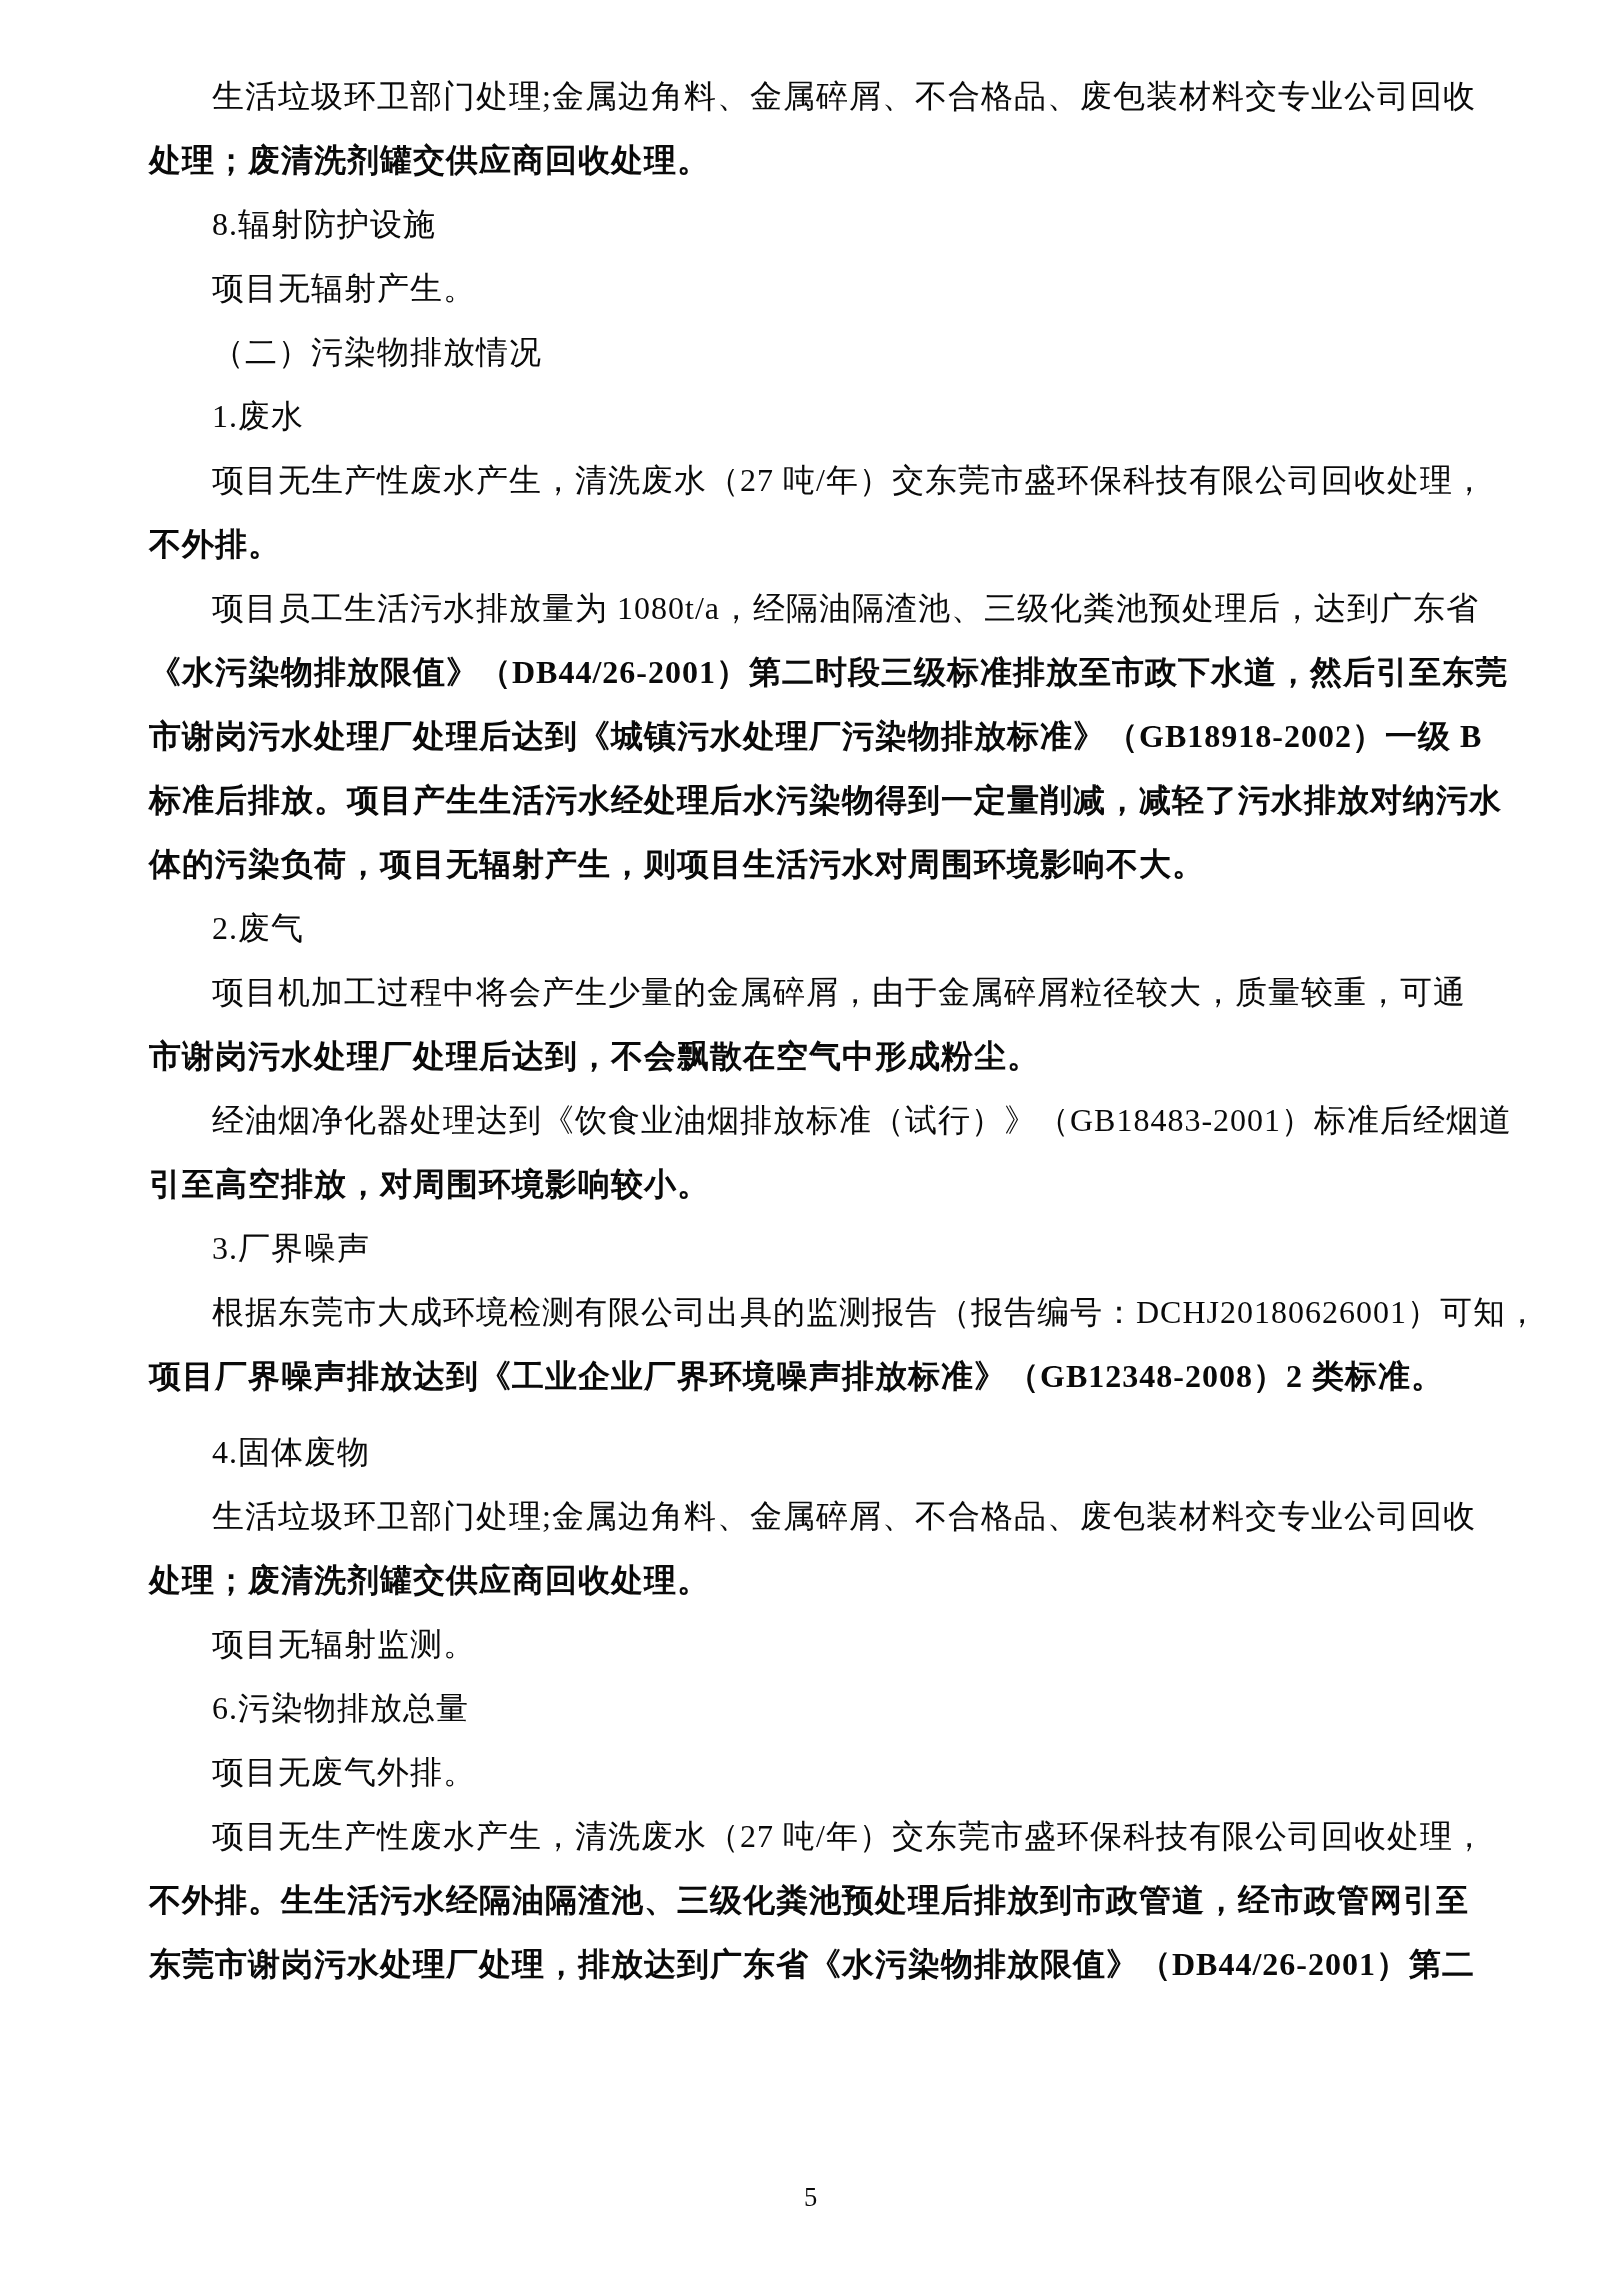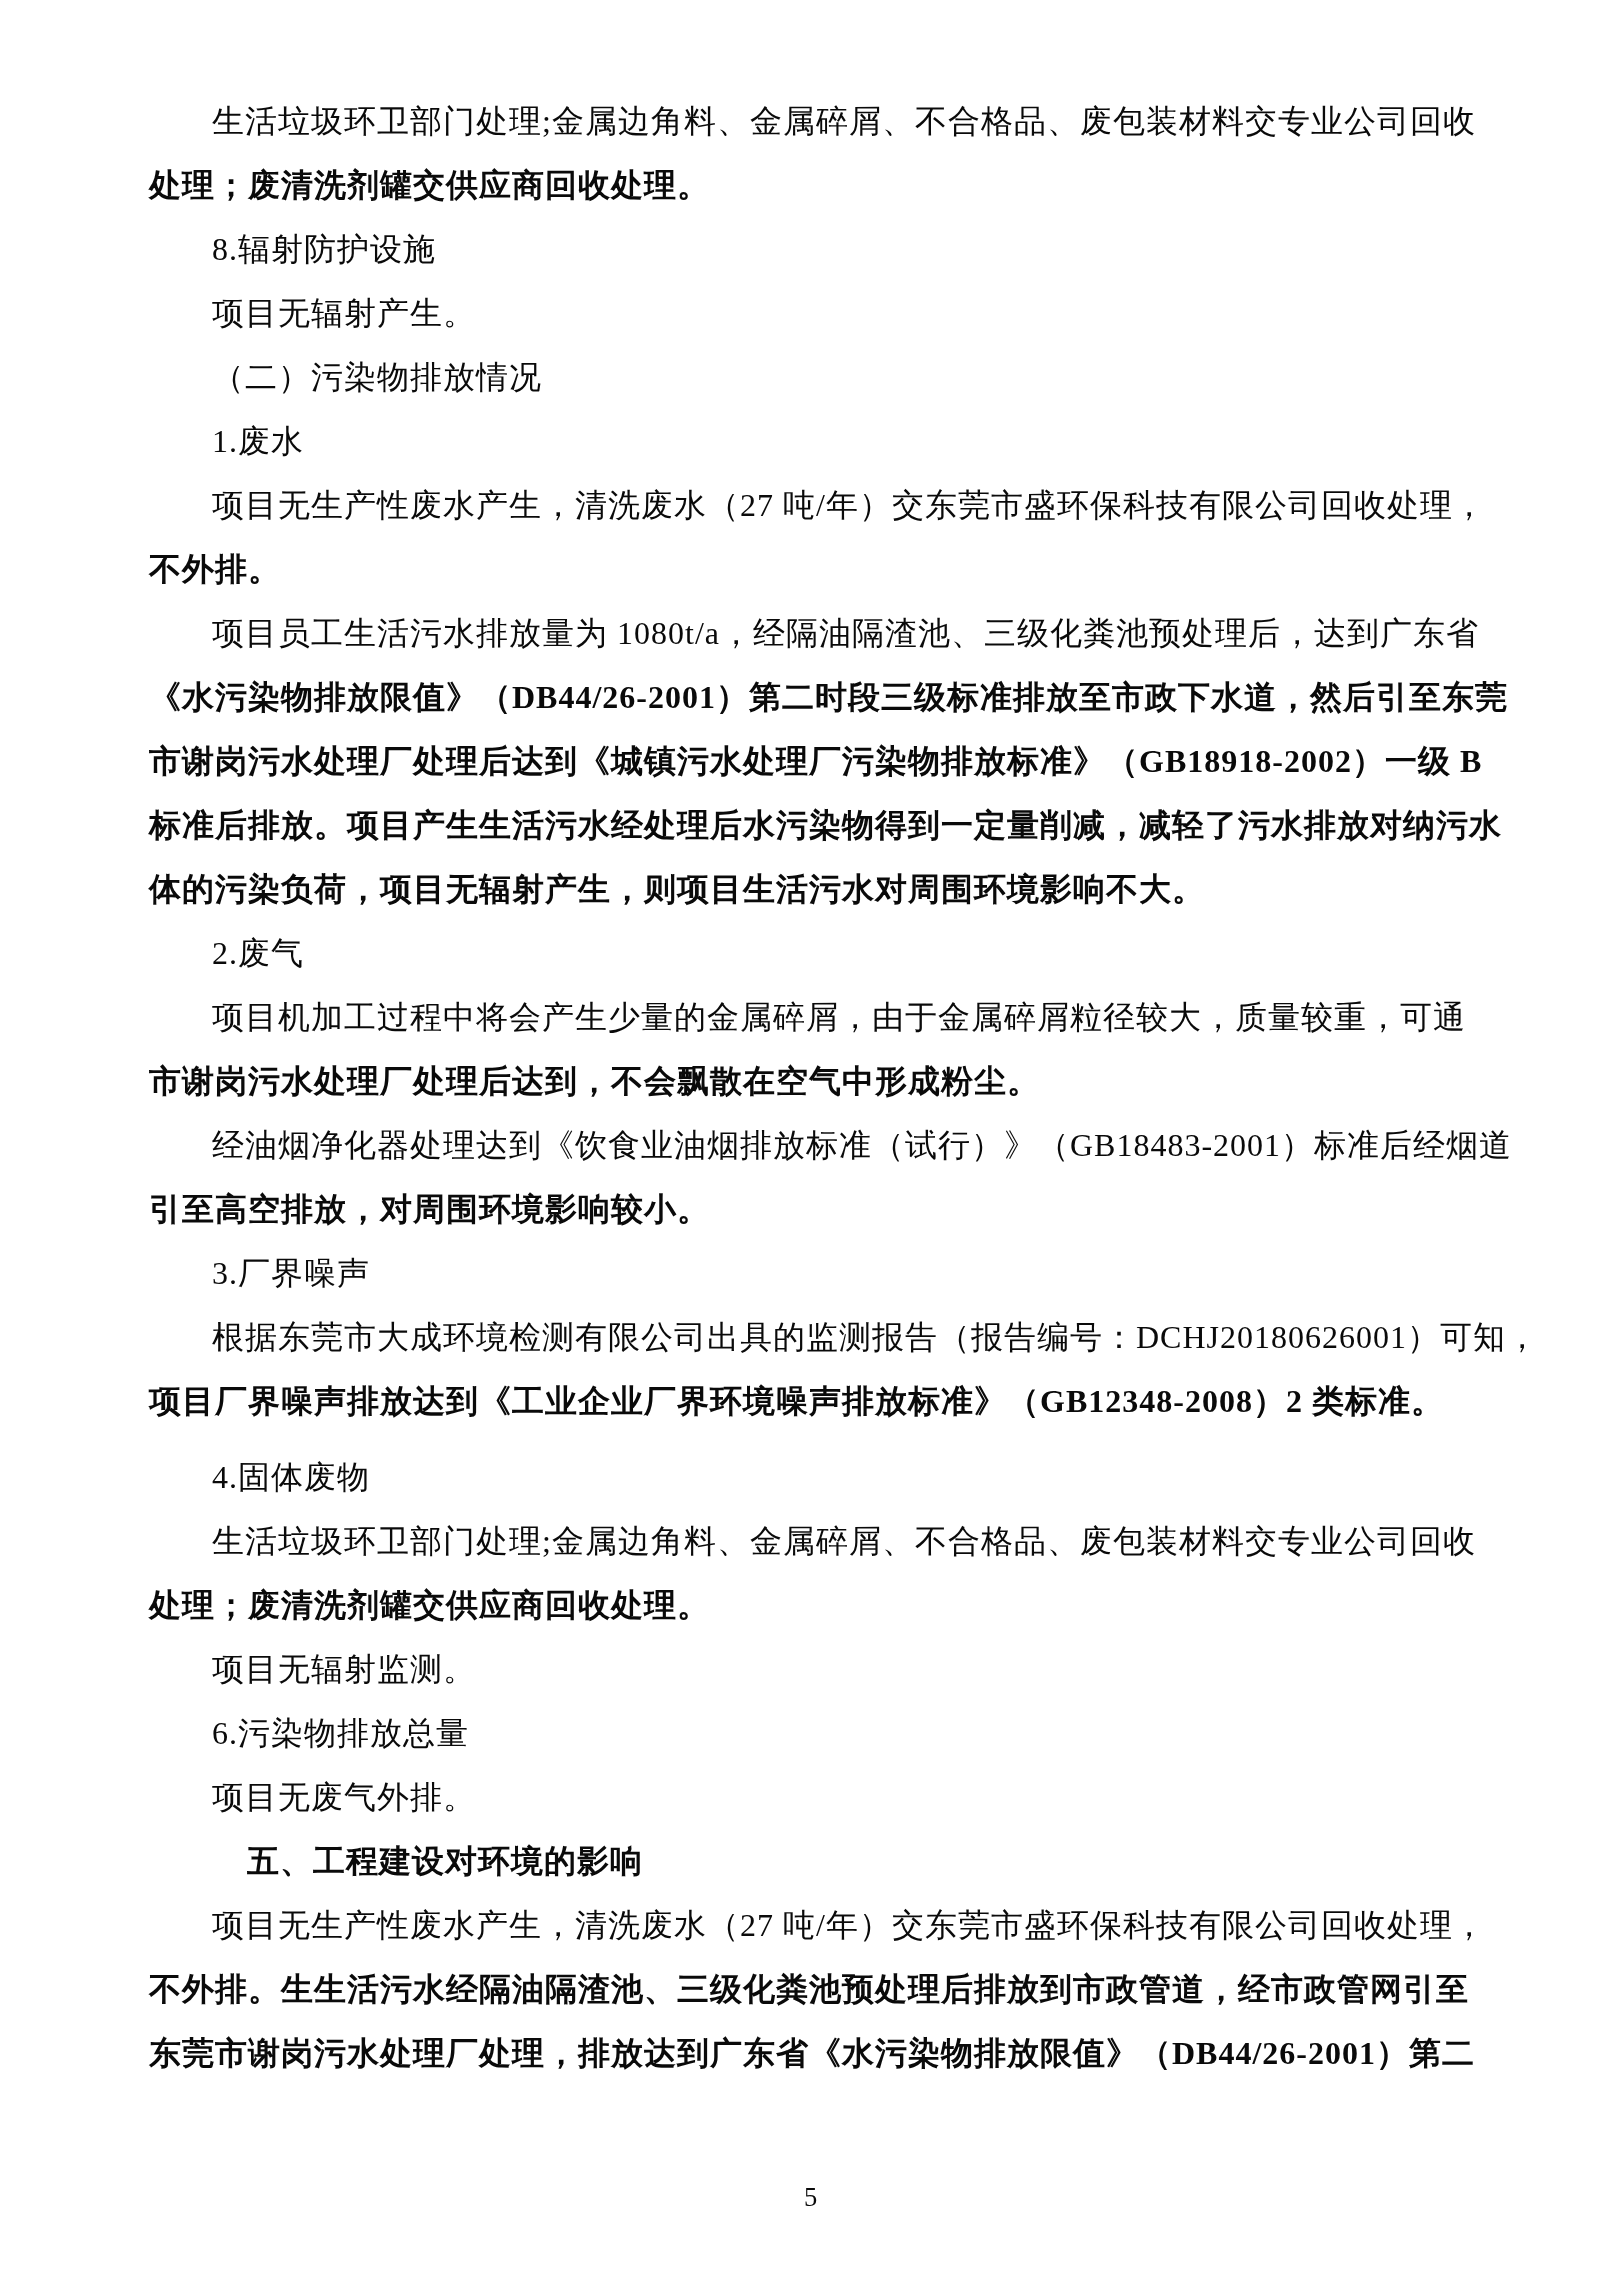--- a/index.html
+++ b/index.html
@@ -11,21 +11,21 @@
     position: relative;
     width: 1621px;
     height: 2293px;
     background: #ffffff;
     overflow: hidden;
     font-family: "Liberation Serif", "DejaVu Serif", serif;
     color: #0a0a0a;
   }
   .content {
     position: absolute;
-    top: 89px;
+    top: 64px;
     left: 149px;
     width: 1323px;
   }
   .line {
     height: 64px;
     line-height: 64px;
     font-size: 32px;
     letter-spacing: 1px;
     white-space: nowrap;
   }
@@ -69,20 +69,19 @@
       <div class="line indent-0">引至高空排放，对周围环境影响较小。</div>
       <div class="line indent-1">3.厂界噪声</div>
       <div class="line indent-1">根据东莞市大成环境检测有限公司出具的监测报告（报告编号：DCHJ20180626001）可知，</div>
       <div class="line indent-0">项目厂界噪声排放达到《工业企业厂界环境噪声排放标准》（GB12348-2008）2 类标准。</div>
       <div class="line indent-1 gap-before">4.固体废物</div>
       <div class="line indent-1">生活垃圾环卫部门处理;金属边角料、金属碎屑、不合格品、废包装材料交专业公司回收</div>
       <div class="line indent-0">处理；废清洗剂罐交供应商回收处理。</div>
       <div class="line indent-1">项目无辐射监测。</div>
       <div class="line indent-1">6.污染物排放总量</div>
       <div class="line indent-1">项目无废气外排。</div>
-      <div class="line indent-2 bold">五、工程建设对环境的影响</div>
       <div class="line indent-1">项目无生产性废水产生，清洗废水（27 吨/年）交东莞市盛环保科技有限公司回收处理，</div>
       <div class="line indent-0">不外排。生生活污水经隔油隔渣池、三级化粪池预处理后排放到市政管道，经市政管网引至</div>
       <div class="line indent-0">东莞市谢岗污水处理厂处理，排放达到广东省《水污染物排放限值》（DB44/26-2001）第二</div>
     </div>
   <div class="page-number">5</div>
 </div>
 
 
 </body></html>

